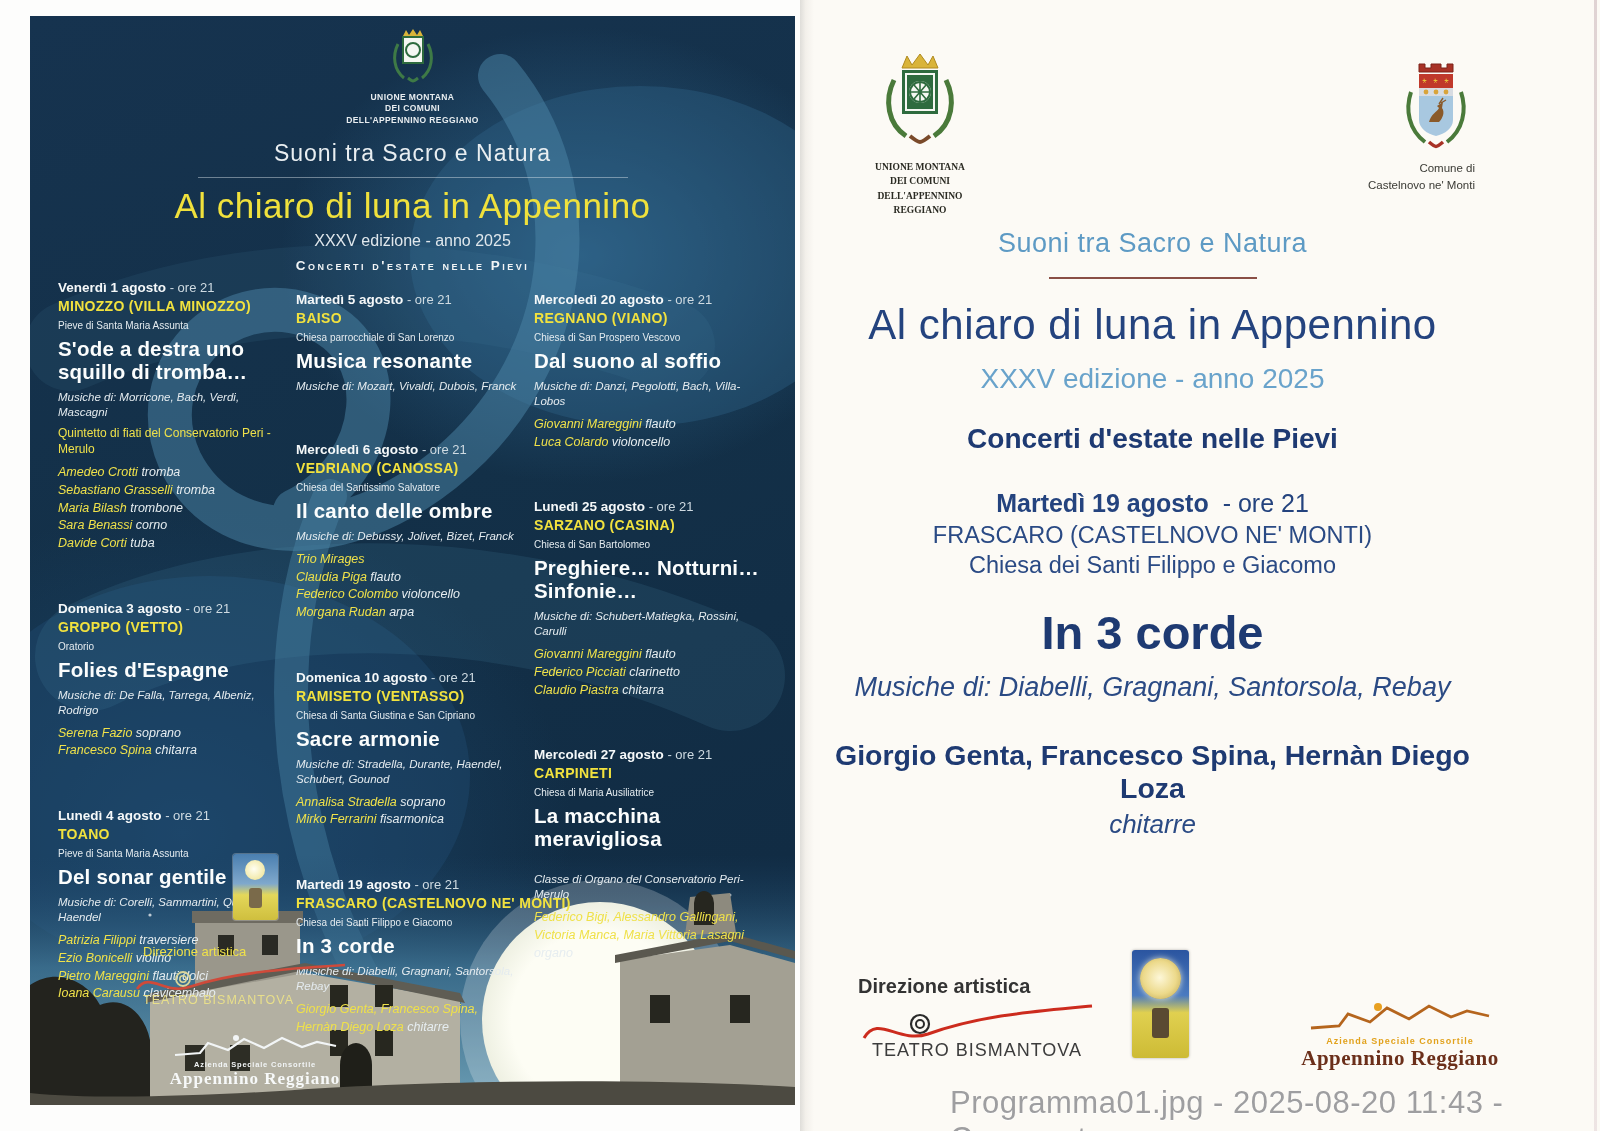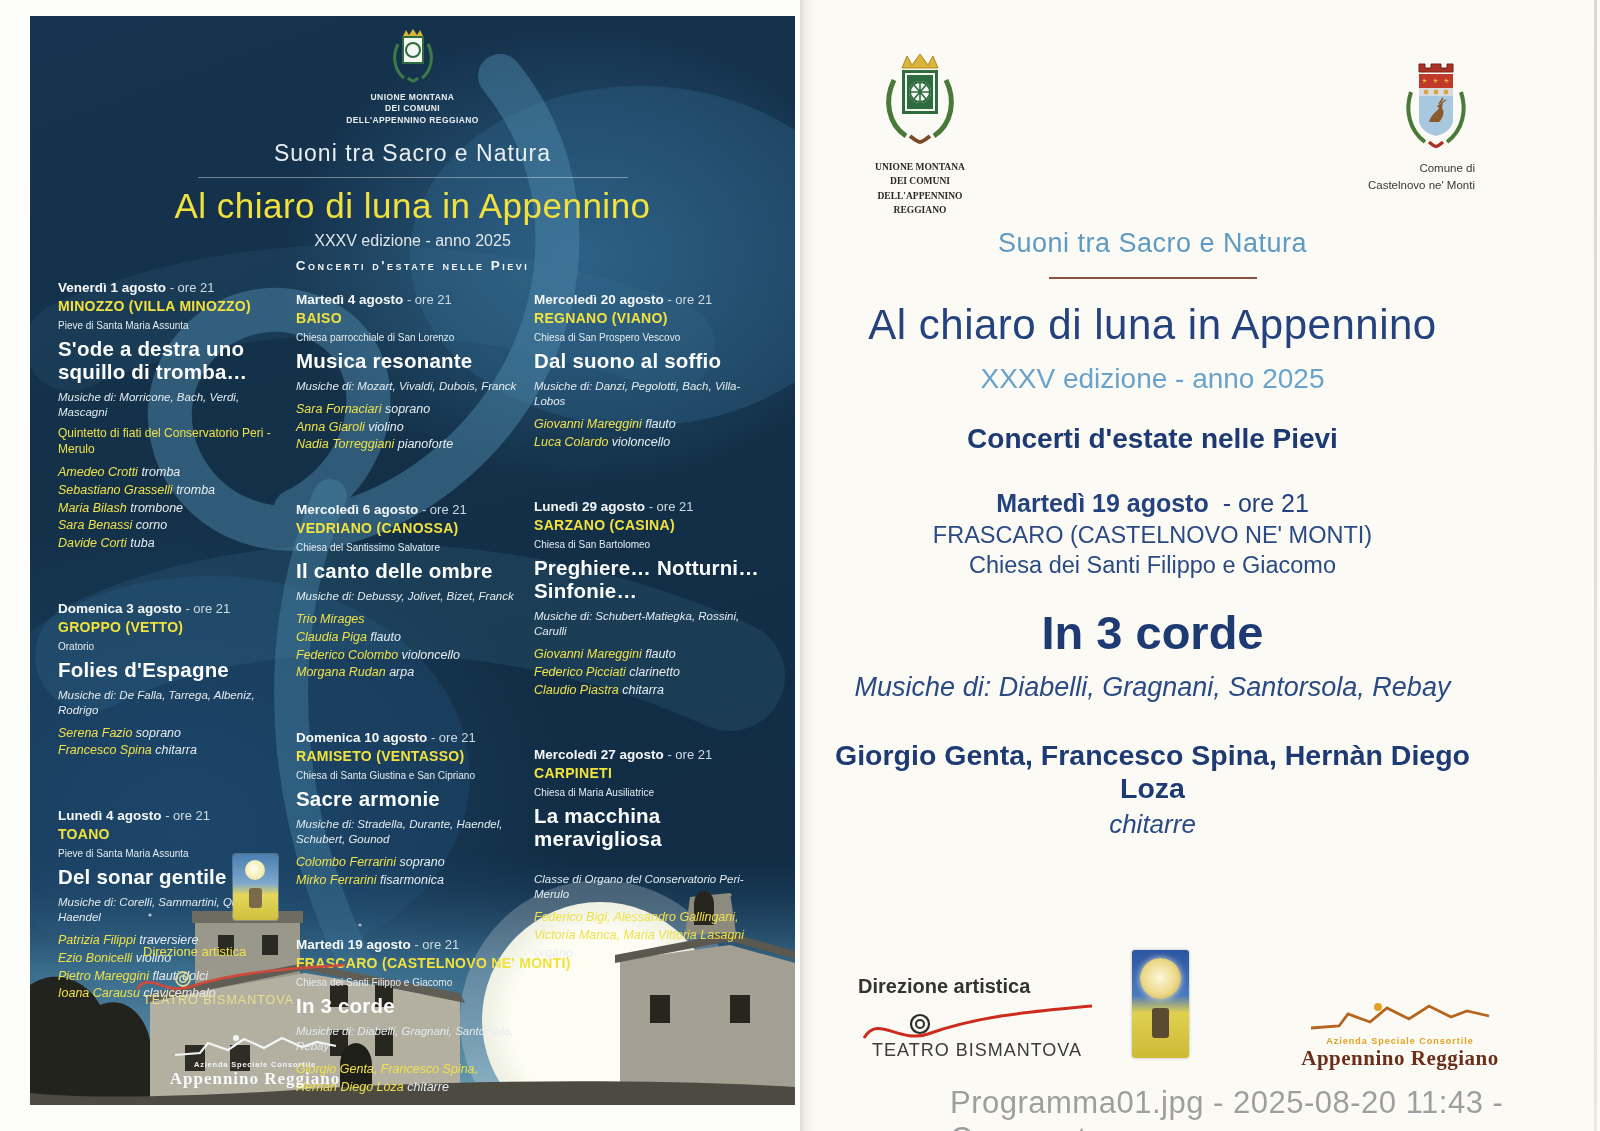--- a/index.html
+++ b/index.html
@@ -219,30 +219,25 @@
             <div class="c-performers">
               <div class="c-perf"><span class="c-pname">Patrizia Filippi</span><span class="c-prole"> traversiere</span></div>
               <div class="c-perf"><span class="c-pname">Ezio Bonicelli</span><span class="c-prole"> violino</span></div>
               <div class="c-perf"><span class="c-pname">Pietro Mareggini</span><span class="c-prole"> flauti dolci</span></div>
               <div class="c-perf"><span class="c-pname">Ioana Carausu</span><span class="c-prole"> clavicembalo</span></div>
             </div>
           </div>
         </div>
       <div class="pcol c2">
           <div class="concert">
-            <div class="c-dateline"><span class="c-date">Martedì 4 agosto</span><span class="c-time"> - ore 21</span></div>
+            <div class="c-dateline"><span class="c-date">Martedì 5 agosto</span><span class="c-time"> - ore 21</span></div>
             <div class="c-venue">BAISO</div>
             <div class="c-church">Chiesa parrocchiale di San Lorenzo</div>
             <div class="c-title">Musica resonante</div>
             <div class="c-music">Musiche di: Mozart, Vivaldi, Dubois, Franck</div>
-            <div class="c-performers">
-              <div class="c-perf"><span class="c-pname">Sara Fornaciari</span><span class="c-prole"> soprano</span></div>
-              <div class="c-perf"><span class="c-pname">Anna Giaroli</span><span class="c-prole"> violino</span></div>
-              <div class="c-perf"><span class="c-pname">Nadia Torreggiani</span><span class="c-prole"> pianoforte</span></div>
-            </div>
           </div>
           <div class="concert">
             <div class="c-dateline"><span class="c-date">Mercoledì 6 agosto</span><span class="c-time"> - ore 21</span></div>
             <div class="c-venue">VEDRIANO (CANOSSA)</div>
             <div class="c-church">Chiesa del Santissimo Salvatore</div>
             <div class="c-title">Il canto delle ombre</div>
             <div class="c-music">Musiche di: Debussy, Jolivet, Bizet, Franck</div>
             <div class="c-performers">
               <div class="c-perf"><span class="c-pname">Trio Mirages</span></div>
               <div class="c-perf"><span class="c-pname">Claudia Piga</span><span class="c-prole"> flauto</span></div>
@@ -250,21 +245,21 @@
               <div class="c-perf"><span class="c-pname">Morgana Rudan</span><span class="c-prole"> arpa</span></div>
             </div>
           </div>
           <div class="concert">
             <div class="c-dateline"><span class="c-date">Domenica 10 agosto</span><span class="c-time"> - ore 21</span></div>
             <div class="c-venue">RAMISETO (VENTASSO)</div>
             <div class="c-church">Chiesa di Santa Giustina e San Cipriano</div>
             <div class="c-title">Sacre armonie</div>
             <div class="c-music">Musiche di: Stradella, Durante, Haendel, Schubert, Gounod</div>
             <div class="c-performers">
-              <div class="c-perf"><span class="c-pname">Colombo Ferrarini</span><span class="c-prole"> soprano</span></div>
+              <div class="c-perf"><span class="c-pname">Annalisa Stradella</span><span class="c-prole"> soprano</span></div>
               <div class="c-perf"><span class="c-pname">Mirko Ferrarini</span><span class="c-prole"> fisarmonica</span></div>
             </div>
           </div>
           <div class="concert">
             <div class="c-dateline"><span class="c-date">Martedì 19 agosto</span><span class="c-time"> - ore 21</span></div>
             <div class="c-venue">FRASCARO  (CASTELNOVO NE' MONTI)</div>
             <div class="c-church">Chiesa dei Santi Filippo e Giacomo</div>
             <div class="c-title">In 3 corde</div>
             <div class="c-music">Musiche di: Diabelli, Gragnani, Santorsola, Rebay</div>
             <div class="c-performers">
@@ -279,21 +274,21 @@
             <div class="c-venue">REGNANO (VIANO)</div>
             <div class="c-church">Chiesa di San Prospero Vescovo</div>
             <div class="c-title">Dal suono al soffio</div>
             <div class="c-music">Musiche di: Danzi, Pegolotti, Bach, Villa-Lobos</div>
             <div class="c-performers">
               <div class="c-perf"><span class="c-pname">Giovanni Mareggini</span><span class="c-prole"> flauto</span></div>
               <div class="c-perf"><span class="c-pname">Luca Colardo</span><span class="c-prole"> violoncello</span></div>
             </div>
           </div>
           <div class="concert">
-            <div class="c-dateline"><span class="c-date">Lunedì 29 agosto</span><span class="c-time"> - ore 21</span></div>
+            <div class="c-dateline"><span class="c-date">Lunedì 25 agosto</span><span class="c-time"> - ore 21</span></div>
             <div class="c-venue">SARZANO (CASINA)</div>
             <div class="c-church">Chiesa di San Bartolomeo</div>
             <div class="c-title">Preghiere… Notturni… Sinfonie…</div>
             <div class="c-music">Musiche di: Schubert-Matiegka, Rossini, Carulli</div>
             <div class="c-performers">
               <div class="c-perf"><span class="c-pname">Giovanni Mareggini</span><span class="c-prole"> flauto</span></div>
               <div class="c-perf"><span class="c-pname">Federico Picciati</span><span class="c-prole"> clarinetto</span></div>
               <div class="c-perf"><span class="c-pname">Claudio Piastra</span><span class="c-prole"> chitarra</span></div>
             </div>
           </div>

